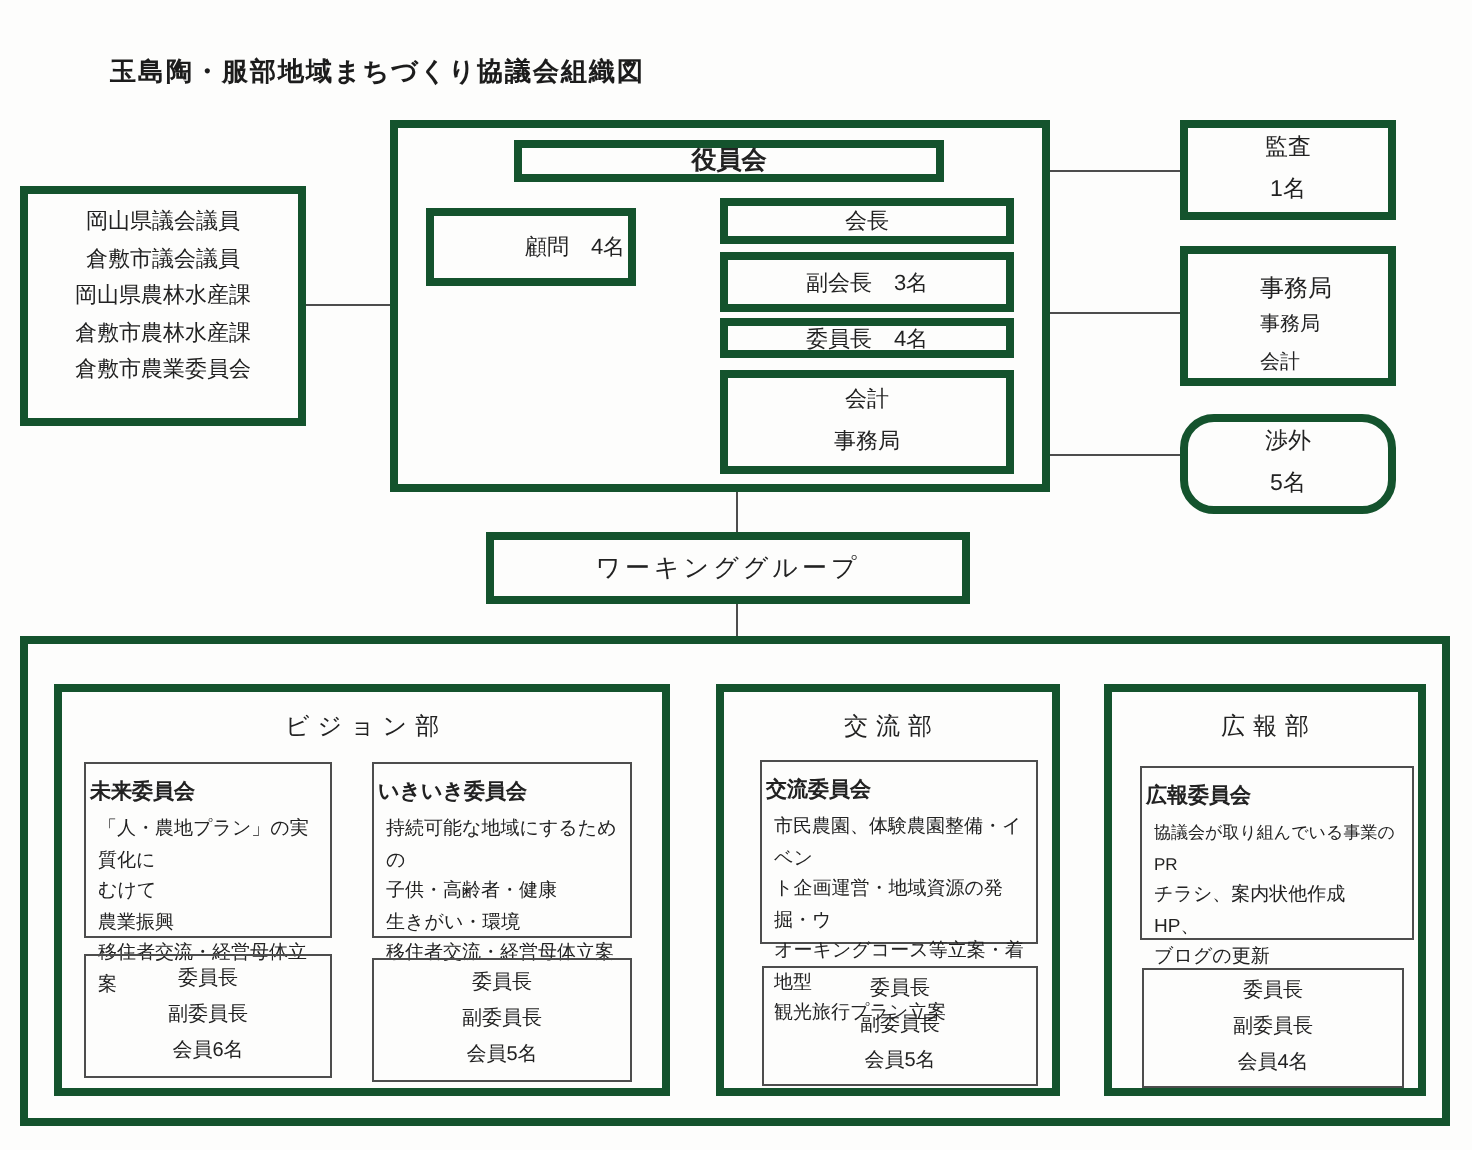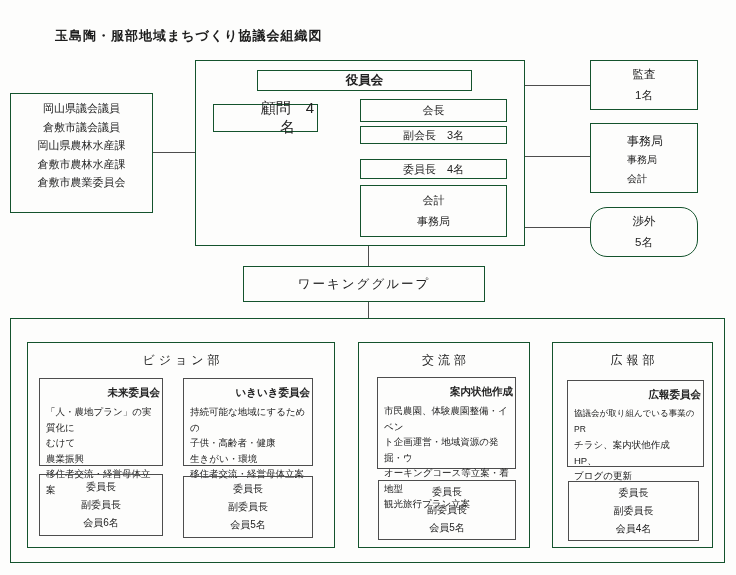--- a/index.html
+++ b/index.html
@@ -10,53 +10,53 @@
     color:#222;
     overflow:hidden;
   }
   .canvas{position:absolute;inset:0;}
   .title{
     position:absolute;left:55px;top:27px;
     font-size:13px;font-weight:bold;letter-spacing:1px;color:#1c1c1c;
   }
   .box{
     position:absolute;box-sizing:border-box;
-    border:1px solid #14532d;background:transparent;
+    border:4px solid #14532d;background:transparent;
   }
   .ctr{display:flex;flex-direction:column;justify-content:center;align-items:center;text-align:center;}
   .hline,.vline{position:absolute;background:#4d4d4d;}
   
   .advisor{left:10px;top:93px;width:143px;height:120px;padding-top:5px;text-align:center;}
   .adv-line{font-size:11px;line-height:18.5px;}
   
   .board{left:195px;top:60px;width:330px;height:186px;}
   .board-title{left:257px;top:70px;width:215px;height:21px;font-size:12.5px;font-weight:bold;}
-  .komon{left:213px;top:104px;width:105px;height:28px;font-size:15px;padding-left:44px;}
+  .komon{left:213px;top:104px;width:105px;height:39px;font-size:11px;padding-left:44px;}
   .role{left:360px;width:147px;font-size:11px;}
   .r1{top:99px;height:23px;}
-  .r2{top:126px;height:18px;}
+  .r2{top:126px;height:30px;}
   .r3{top:159px;height:20px;}
   .r4{top:185px;height:52px;line-height:21px;}
   
   .audit{left:590px;top:60px;width:108px;height:50px;font-size:11.5px;line-height:21px;align-items:center;}
   .secretariat{left:590px;top:123px;width:108px;height:70px;padding:8px 0 0 36px;}
   .sec-title{font-size:12px;line-height:18px;}
   .sec-item{font-size:10px;line-height:19px;}
   .external{left:590px;top:207px;width:108px;height:50px;font-size:11.5px;line-height:21px;border-radius:17px;}
   
   .wg{left:243px;top:266px;width:242px;height:36px;font-size:12.5px;letter-spacing:2px;}
   
   .container{left:10px;top:318px;width:715px;height:245px;}
   .dept{position:absolute;}
   .dept-vision{left:27px;top:342px;width:308px;height:206px;}
   .dept-exchange{left:358px;top:342px;width:172px;height:206px;}
   .dept-pr{left:552px;top:342px;width:161px;height:206px;}
   .dept-name{text-align:center;margin-top:9px;font-size:12px;letter-spacing:4px;text-indent:4px;}
   .com{position:absolute;box-sizing:border-box;border:1px solid #4d4d4d;}
-  .com-title{text-align:right;font-weight:bold;font-size:10.5px;margin:7px 2px 4px;}
+  .com-title{text-align:left;font-weight:bold;font-size:10.5px;margin:7px 2px 4px;}
   .com-line{font-size:9.5px;line-height:15.5px;padding:0 6px;}
   .com-line.small{font-size:8.5px;}
   .members{position:absolute;box-sizing:border-box;border:1px solid #4d4d4d;
            display:flex;flex-direction:column;justify-content:center;align-items:center;}
   .mem-line{font-size:10px;line-height:18px;text-align:center;}
   
   .com-future{left:11px;top:35px;width:124px;height:88px;}
   .com-ikiiki{left:155px;top:35px;width:130px;height:88px;}
   .mem-future{left:11px;top:131px;width:124px;height:62px;}
   .mem-ikiiki{left:155px;top:133px;width:130px;height:62px;}
@@ -140,21 +140,21 @@
     <div class="members mem-ikiiki">
       <div class="mem-line">委員長</div>
       <div class="mem-line">副委員長</div>
       <div class="mem-line">会員5名</div>
     </div>
   </div>
 
   <div class="box dept dept-exchange">
     <div class="dept-name">交流部</div>
     <div class="com com-exchange">
-      <div class="com-title">案内状他作成</div>
+      <div class="com-title">交流委員会</div>
       <div class="com-line">市民農園、体験農園整備・イベン</div>
       <div class="com-line">ト企画運営・地域資源の発掘・ウ</div>
       <div class="com-line">オーキングコース等立案・着地型</div>
       <div class="com-line">観光旅行プラン立案</div>
     </div>
     <div class="members mem-exchange">
       <div class="mem-line">委員長</div>
       <div class="mem-line">副委員長</div>
       <div class="mem-line">会員5名</div>
     </div>

